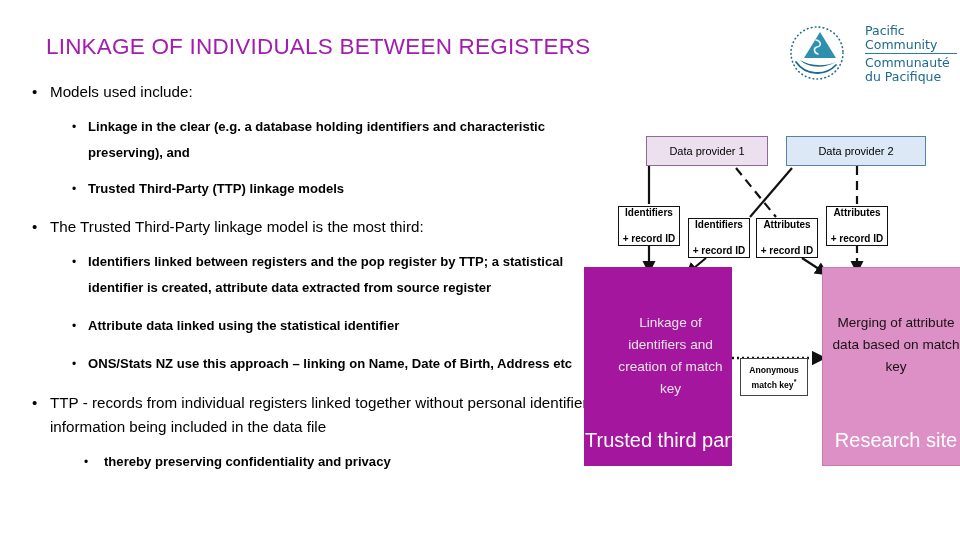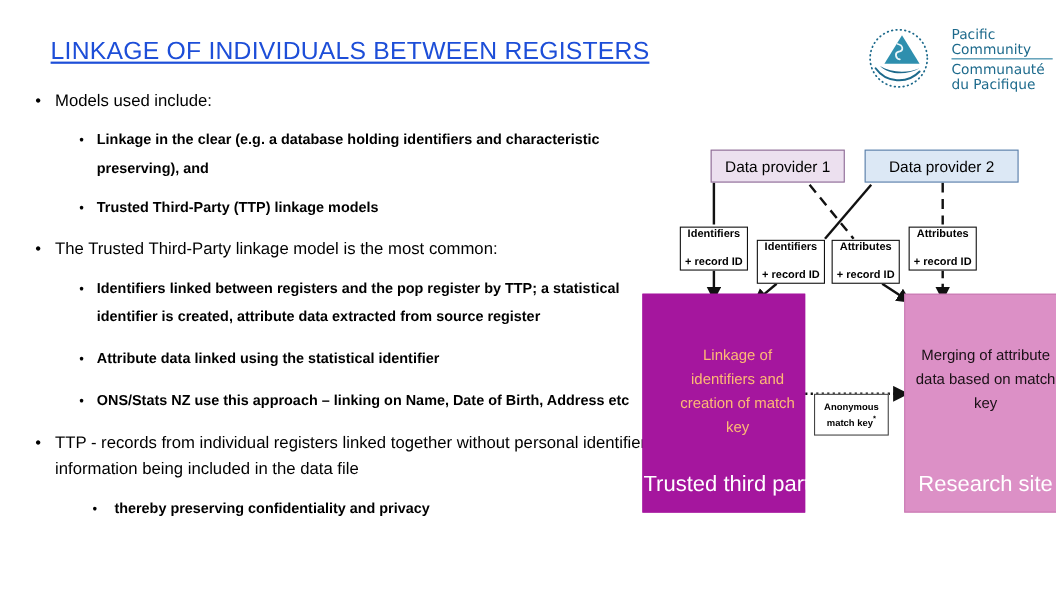--- a/index.html
+++ b/index.html
@@ -19,23 +19,22 @@
   
   #slide-title {
     position: absolute;
     left: 46px;
     top: 32px;
     width: 660px;
     font-size: 22.5px;
     line-height: 30px;
     font-weight: 400;
     letter-spacing: 0.2px;
-    color: #1d4ed8;
+    color: #a21caf;
     white-space: nowrap;
-    text-decoration: underline;
   }
 
   
   #logo {
     position: absolute;
     left: 786px;
     top: 18px;
     width: 166px;
     height: 72px;
   }
@@ -135,21 +134,21 @@
     position: absolute;
     box-sizing: border-box;
     display: flex;
     align-items: center;
     justify-content: center;
     text-align: center;
   }
   .provider {
     height: 30px;
     border: 1.5px solid;
-    font-size: 14px;
+    font-size: 11px;
     font-weight: 400;
     white-space: nowrap;
   }
   #dp1 { left: 76px; top: 18px; width: 122px; background: #ece0ef; border-color: #8d6a94; }
   #dp2 { left: 216px; top: 18px; width: 140px; background: #dce8f5; border-color: #5a7fa8; }
 
   .small-box {
     border: 1.6px solid #111;
     background: #ffffff;
     font-size: 10px;
@@ -177,21 +176,21 @@
   .zone-body {
     position: absolute;
     left: 0;
     right: 0;
     top: 44px;
     text-align: center;
     font-size: 13.6px;
     line-height: 22px;
     font-weight: 400;
   }
-  #ttp-zone .zone-body { color: #fdba74; padding-left: 25px; }
+  #ttp-zone .zone-body { color: #e5e5e5; padding-left: 25px; }
   #res-zone .zone-body { color: #1a1016; }
   .zone-foot {
     position: absolute;
     left: 0;
     right: 0;
     bottom: 13px;
     text-align: center;
     color: #ffffff;
     font-size: 20px;
     font-weight: 400;
@@ -254,21 +253,21 @@
     <span>Linkage in the clear (e.g. a database holding identifiers and characteristic preserving), and</span>
   </div>
 
   <div class="lvl2 gap-a">
     <span class="bullet">•</span>
     <span>Trusted Third-Party (TTP) linkage models</span>
   </div>
 
   <div class="lvl1 gap-b">
     <span class="bullet">•</span>
-    <span>The Trusted Third-Party linkage model is the most common:</span>
+    <span>The Trusted Third-Party linkage model is the most third:</span>
   </div>
 
   <div class="lvl2 gap-a">
     <span class="bullet">•</span>
     <span>Identifiers linked between registers and the pop register by TTP; a statistical identifier is created, attribute data extracted from source register</span>
   </div>
 
   <div class="lvl2 gap-c">
     <span class="bullet">•</span>
     <span>Attribute data linked using the statistical identifier</span>

